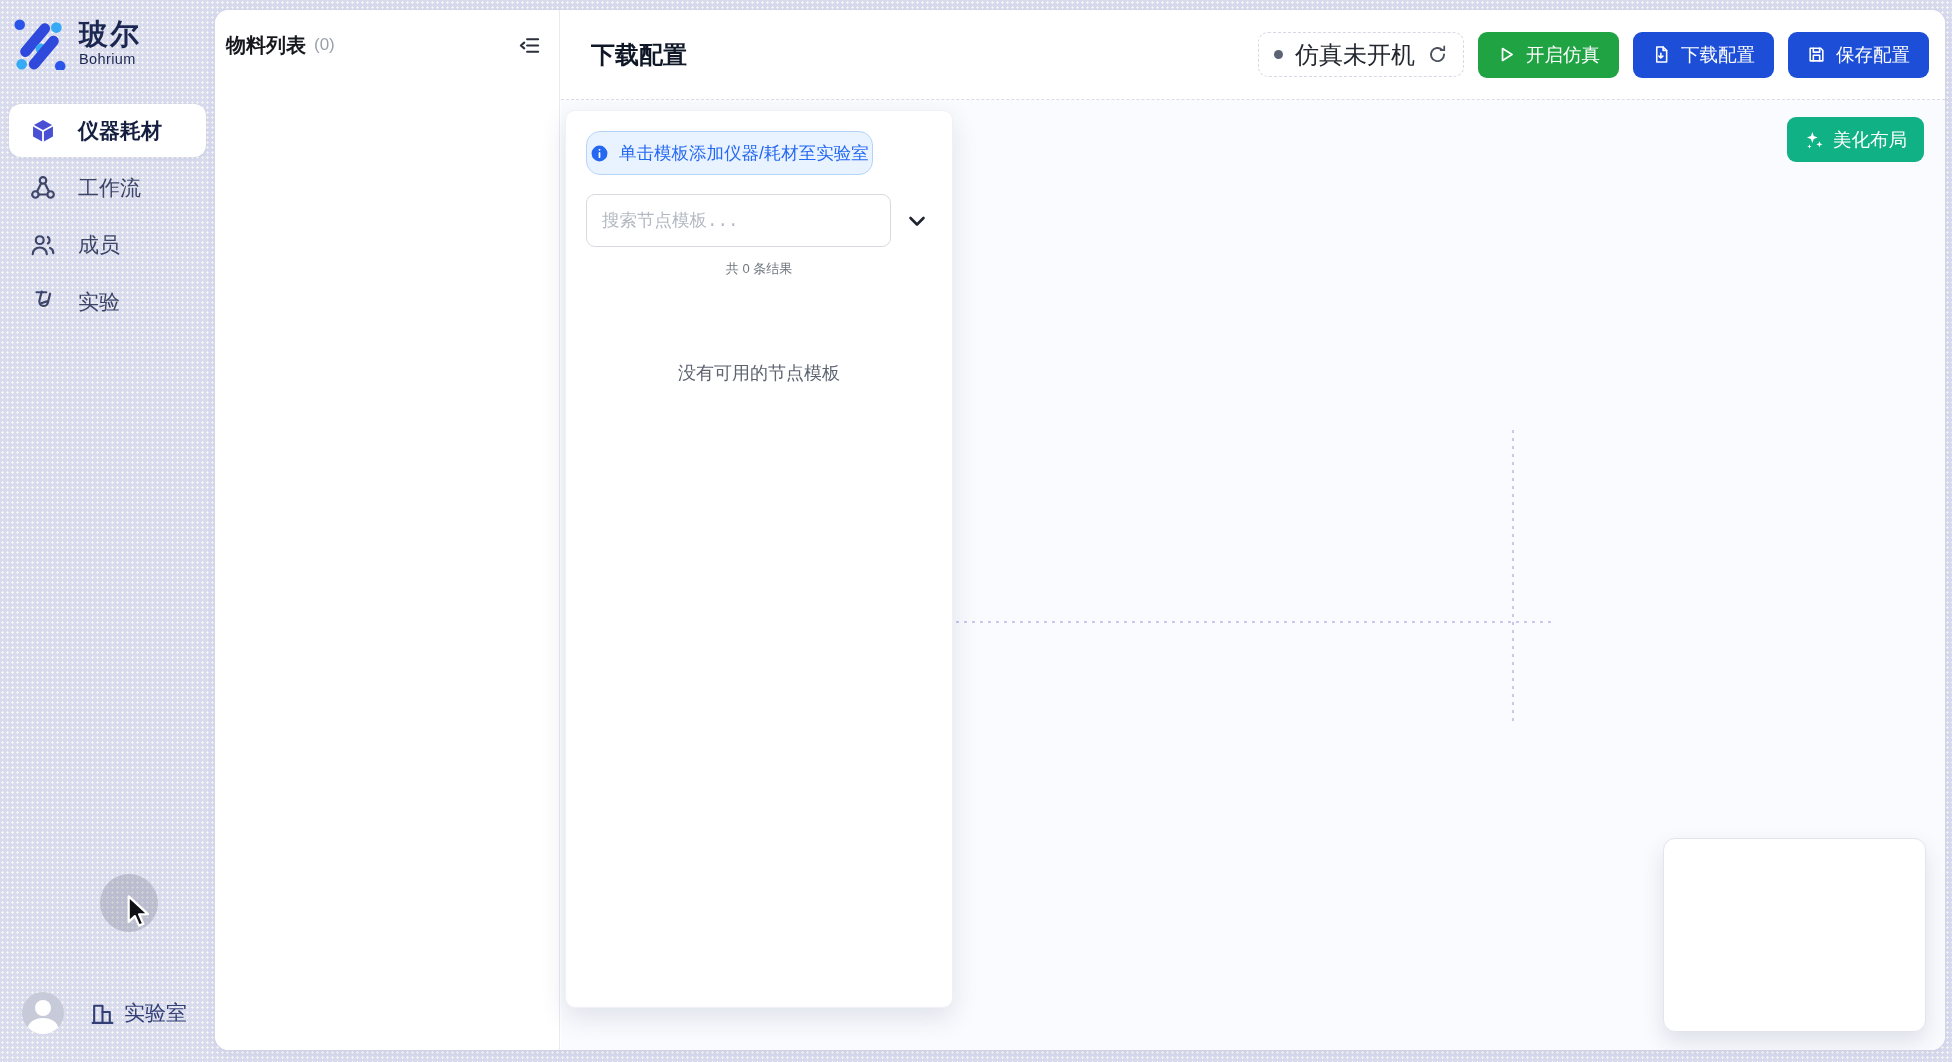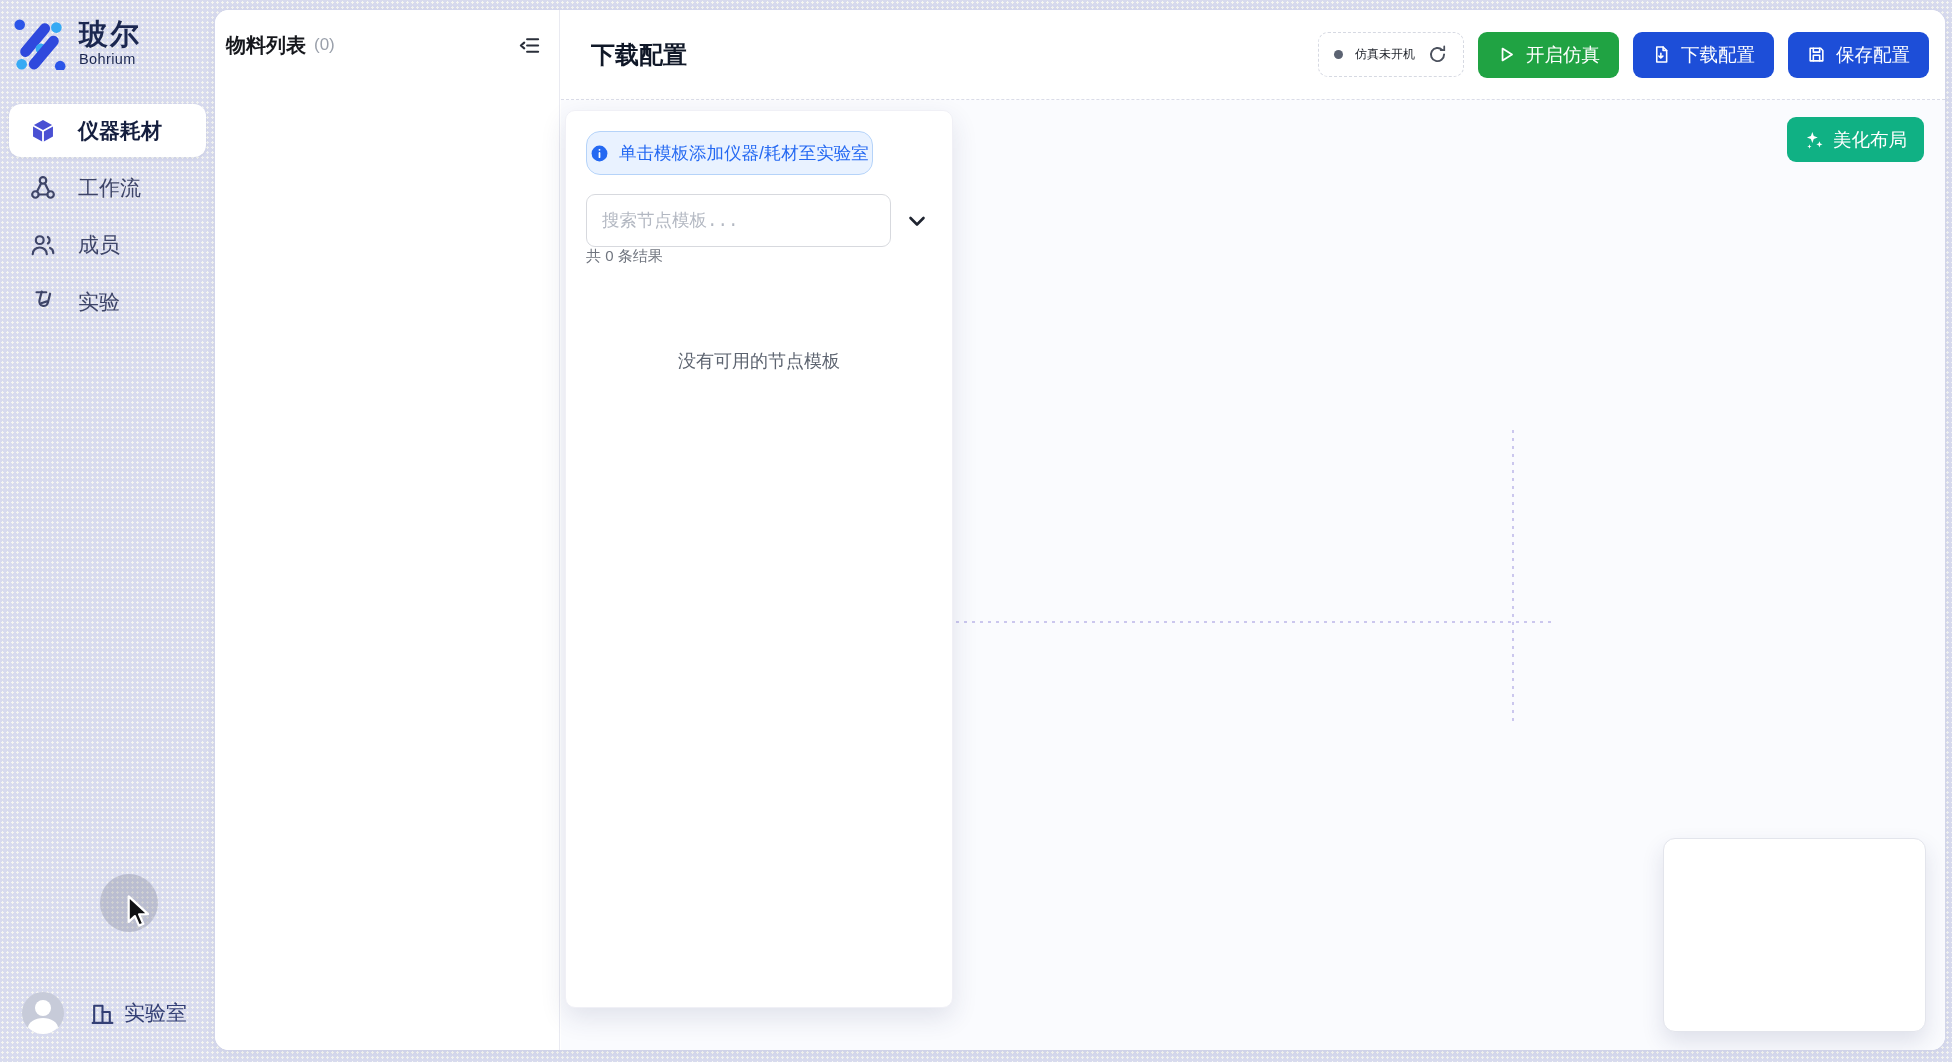--- a/index.html
+++ b/index.html
@@ -53,21 +53,21 @@
 
   
   .main-head { position:absolute; left:346px; right:0; top:0; height:90px; background:#fff;
     border-bottom:1px dashed #dadce8; display:flex; align-items:center;
     padding:0 16px 0 30px; z-index:3; }
   .page-title { font-size:24px; font-weight:bold; color:#101828; }
   .head-actions { margin-left:auto; display:flex; align-items:center; gap:14px; }
   .status-pill { display:flex; align-items:center; gap:12px; height:45px; padding:0 15px;
     background:#fff; border:1.5px dashed #d6d9e2; border-radius:10px; }
   .status-dot { width:9px; height:9px; border-radius:50%; background:#5c6372; }
-  .status-text { font-size:12px; color:#23272f; }
+  .status-text { font-size:24px; color:#23272f; }
   .btn { display:flex; align-items:center; gap:10px; height:46px; padding:0 19px;
     border:none; border-radius:9px; color:#fff; font-size:18.5px; cursor:pointer;
     font-family:"Liberation Sans", sans-serif; }
   .btn-green { background:#20a343; }
   .btn-blue  { background:#1d4ed8; }
 
   
   .canvas { position:absolute; left:346px; right:0; top:90px; bottom:0; background:#fafbfe; }
   .guide-h { position:absolute; left:395px; top:521px; width:597px; height:2px;
     background:repeating-linear-gradient(to right,#cbc7ee 0 3px,transparent 3px 8px); }
@@ -80,21 +80,21 @@
     box-shadow:0 10px 26px rgba(40,50,100,.12); padding:20px; }
   .banner { display:inline-flex; align-items:center; gap:10px; height:44px; padding:0 3px;
     background:#e9f2ff; border:1px solid #b5d3f9; border-radius:14px;
     color:#2569f2; font-size:17.5px; }
   .search-row { display:flex; align-items:center; margin-top:19px; gap:11px; }
   .search-input { flex:1; height:53px; border:1px solid #d7d9de; border-radius:9px;
     padding:0 15px; font-size:17.5px; color:#30343c; outline:none; background:#fff;
     font-family:Liberation Mono, monospace; }
   .search-input::placeholder { color:#b3b8c2; }
   .chev-btn { width:30px; height:30px; display:flex; align-items:center; justify-content:center; cursor:pointer;}
-  .result-count { text-align:left; font-size:15px; color:#70757f; }
+  .result-count { margin-top:13px; text-align:center; font-size:13px; color:#70757f; }
   .empty-text { margin-top:83px; text-align:center; font-size:18px; color:#5d6470; }
 
   
   .beautify { position:absolute; top:17px; right:21px; height:45px; border-radius:9px;
     background:#10b184; color:#fff; display:flex; align-items:center; gap:9px;
     padding:0 17px; font-size:18.5px; border:none; cursor:pointer; z-index:6;
     font-family:"Liberation Sans", sans-serif;}
   .minimap { position:absolute; right:19px; bottom:18px; width:263px; height:194px;
     background:#fff; border:1px solid #e3e5ec; border-radius:12px; z-index:6;
     box-shadow:0 10px 22px rgba(40,50,100,.13); cursor:pointer; }

